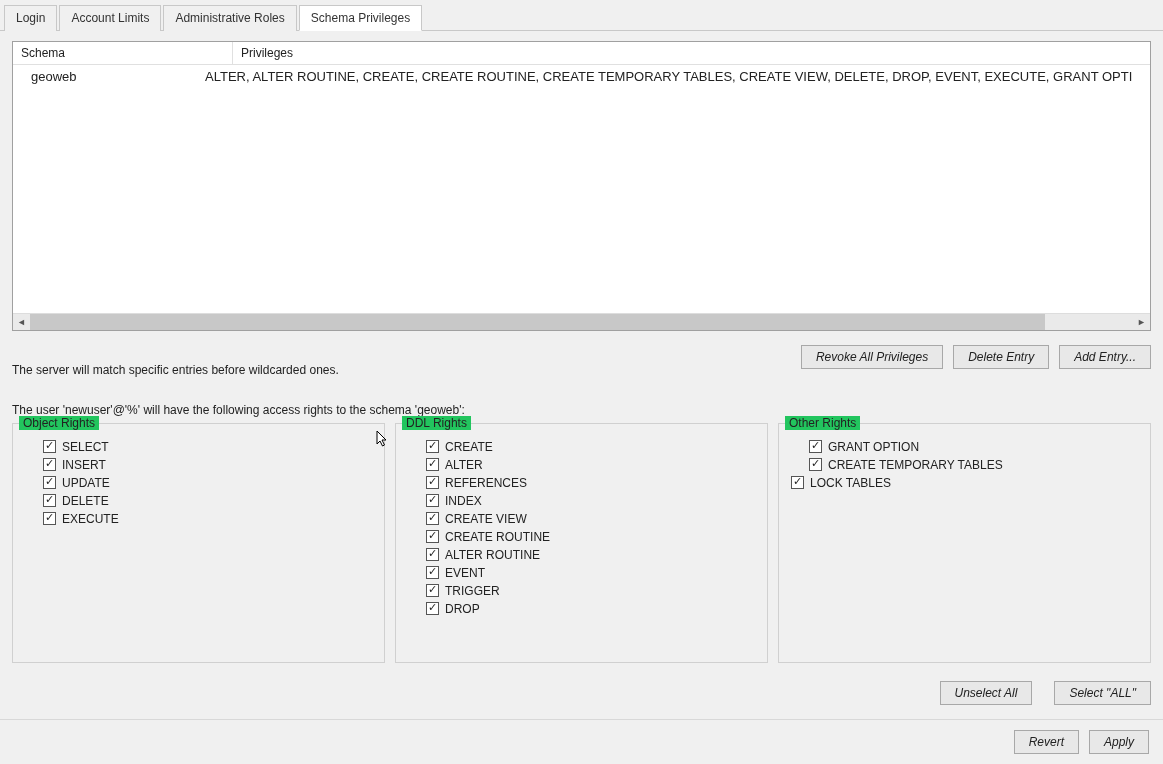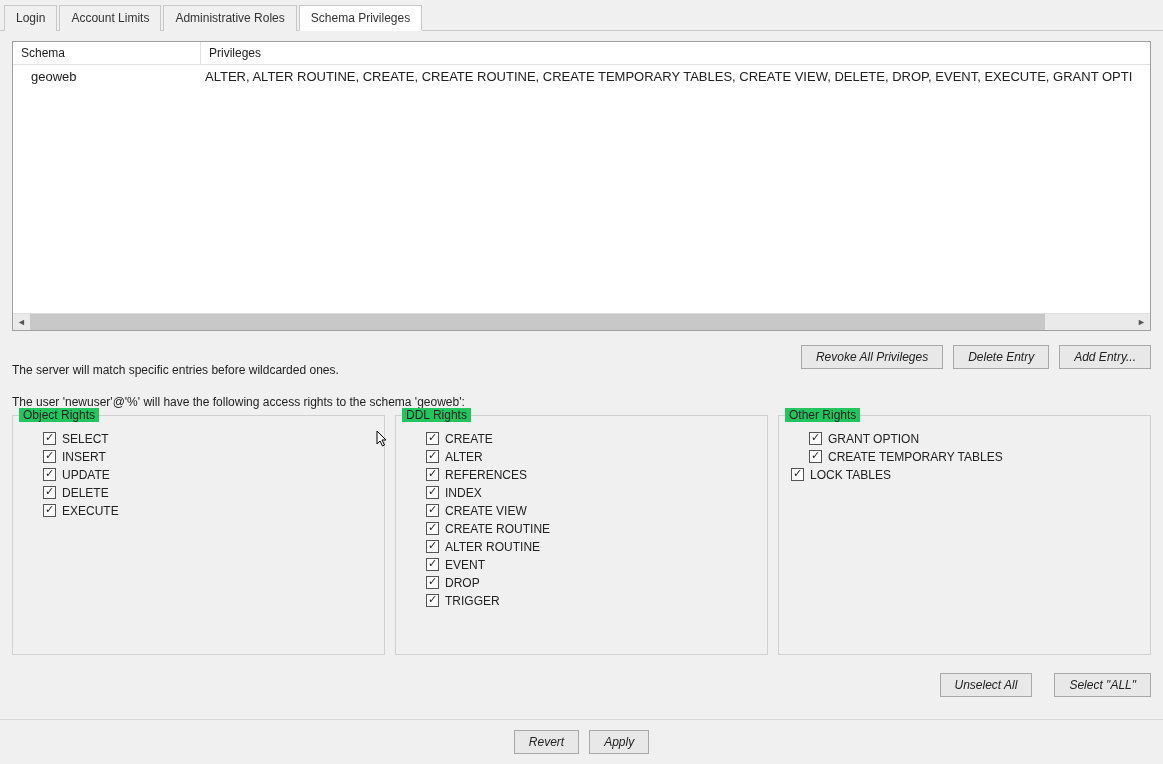--- a/index.html
+++ b/index.html
@@ -53,21 +53,21 @@
     display: flex;
     border-bottom: 1px solid #e0e0e0;
     background: #fff;
   }
   .schema-header .col {
     padding: 4px 8px;
     border-right: 1px solid #e0e0e0;
     color: #222;
     font-size: 12px;
   }
-  .schema-header .col:first-child { width: 188px; }
+  .schema-header .col:first-child { width: 220px; }
   .schema-header .col:last-child { flex: 1; border-right: none; }
   .schema-body {
     flex: 1;
     overflow: hidden;
   }
   .schema-row {
     display: flex;
     padding: 2px 0;
   }
   .schema-row .cell {
@@ -128,21 +128,21 @@
     padding: 4px 14px;
     border: 1px solid #a8a8a8;
     background: #e8e8e8;
     cursor: pointer;
     font-size: 12px;
     color: #222;
     min-height: 24px;
     font-style: italic;
   }
   .access-line {
-    margin-top: 16px;
+    margin-top: 24px;
     font-size: 12px;
   }
   .rights-row {
     display: flex;
     gap: 10px;
     margin-top: 6px;
   }
   .fieldset {
     border: 1px solid #d0d0d0;
     flex: 1;
@@ -195,21 +195,21 @@
     left: 1px;
   }
   .bottom-btns-1 {
     display: flex;
     justify-content: flex-end;
     gap: 22px;
     margin-top: 18px;
   }
   .bottom-btns-2 {
     display: flex;
-    justify-content: center;
+    justify-content: flex-end;
     gap: 10px;
     padding: 10px 14px;
     border-top: 1px solid #d8d8d8;
     position: absolute;
     bottom: 0;
     right: 0;
     left: 0;
     background: #f0f0f0;
   }
   .cursor {
@@ -325,25 +325,25 @@
           <div class="check-item">
             <span class="chk"></span>
             <span>ALTER ROUTINE</span>
           </div>
           <div class="check-item">
             <span class="chk"></span>
             <span>EVENT</span>
           </div>
           <div class="check-item">
             <span class="chk"></span>
+            <span>TRIGGER</span>
+          </div>
+          <div class="check-item">
+            <span class="chk"></span>
             <span>DROP</span>
-          </div>
-          <div class="check-item">
-            <span class="chk"></span>
-            <span>TRIGGER</span>
           </div>
         </div>
     </div>
 
     <div class="fieldset">
       <span class="legend">Other Rights</span>
       <div class="checklist" id="other-list" style="padding-left:0;">
           <div class="check-item indent">
             <span class="chk"></span>
             <span>GRANT OPTION</span>

